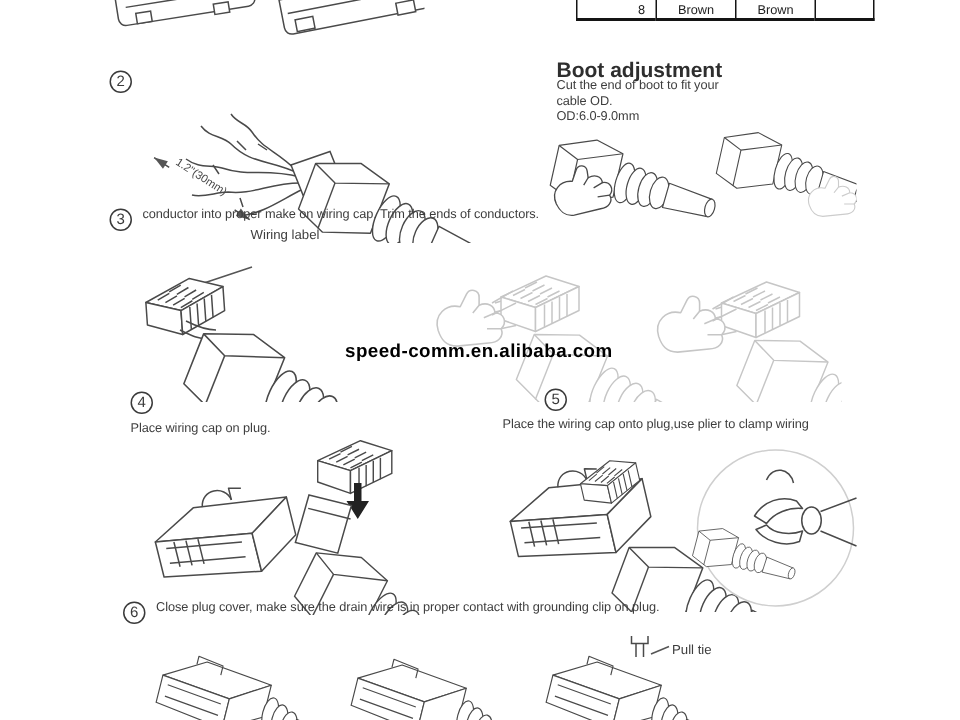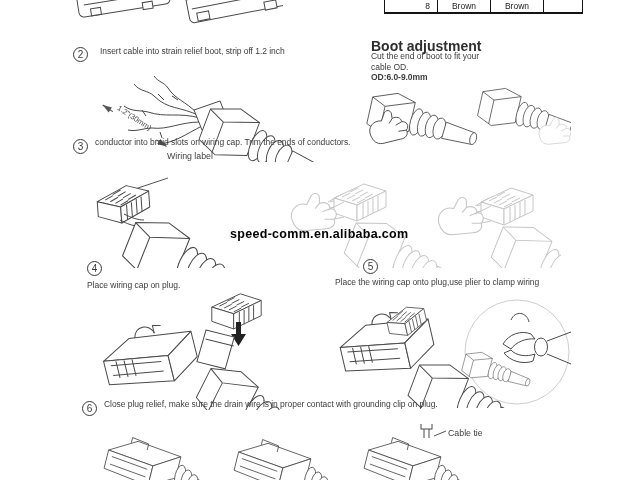--- a/index.html
+++ b/index.html
@@ -3,21 +3,21 @@
 <meta charset="utf-8">
 <style>
   * { margin:0; padding:0; box-sizing:border-box; }
   html,body { width:640px; height:480px; }
   body {
     position:relative; overflow:hidden; background:#ffffff;
     font-family:"Liberation Sans", sans-serif; color:#3d3d3d;
   }
   .abs { position:absolute; }
   .txt { font-size:8.5px; line-height:10.6px; color:#3d3d3d; letter-spacing:-0.05px; }
-  .bold { font-weight:bold; }
+  .bold { font-weight:normal; }
   .stepnum {
     position:absolute; width:15px; height:15px; border:1.4px solid #3a3a3a;
     border-radius:50%; font-size:10px; line-height:13px; text-align:center;
     color:#3a3a3a; background:#fff;
   }
   .callout { position:absolute; font-size:8.8px; color:#3d3d3d; white-space:nowrap; }
   .watermark {
     position:absolute; left:230px; top:227px; font-size:12.5px; font-weight:bold;
     letter-spacing:0.3px; color:#000000; z-index:6; white-space:nowrap;
   }
@@ -129,21 +129,20 @@
     <use href="#sym-hand" transform="translate(0,34) rotate(-8) scale(0.9)"></use>
     <use href="#sym-boot" transform="translate(118,0) rotate(16) scale(0.72)"></use>
   </g>
   <g stroke="#cccccc" fill="#fff" stroke-width="1">
     <use href="#sym-hand" transform="translate(172,38) scale(0.75)"></use>
   </g>
 </svg>
 
 <div class="stepnum" style="left:73px; top:47px">2</div>
 <div class="abs" style="left:100px; top:46px; width:255px">
-  <div class="txt">Insert cable into strain relief boot, strip off 1.2 inch</div>
 </div>
 <svg class="art" style="left:88px; top:66px;" width="255" height="96" viewBox="0 0 255 96">
   <g stroke="currentColor" fill="#fff" stroke-width="1">
     <g fill="none">
       <path d="M112,50 C92,40 80,44 66,30 C60,24 52,26 46,18"></path>
       <path d="M112,52 C90,46 78,52 60,46 C52,44 44,46 36,40"></path>
       <path d="M112,56 C92,56 80,64 64,62 C56,62 48,66 40,64"></path>
       <path d="M114,60 C98,68 88,76 72,78"></path>
       <path d="M110,48 C96,34 88,34 80,22 C76,16 70,16 66,10"></path>
       <path d="M70,28 L76,34 M54,44 L58,50 M72,66 L74,72 M84,30 L90,34"></path>
@@ -154,21 +153,21 @@
       <path d="M0,6 L12,6 M64,6 L76,6" fill="none"></path>
       <path d="M0,6 l9,-3 v6 Z" fill="#555" stroke="none"></path>
       <path d="M76,6 l-9,-3 v6 Z" fill="#555" stroke="none"></path>
       <text x="14" y="2" font-size="7.5" fill="#474747" stroke="none">1.2"(30mm)</text>
     </g>
   </g>
 </svg>
 
 <div class="stepnum" style="left:73px; top:139px">3</div>
 <div class="abs" style="left:95px; top:137px; width:345px">
-  <div class="txt">conductor into braid slots on wiring cap. Trim the ends of conductors.</div>
+  <div class="txt">conductor into proper make on wiring cap. Trim the ends of conductors.</div>
 </div>
 <div class="callout" style="left:167px; top:151px">Wiring label</div>
 <svg class="art" style="left:86px; top:176px;" width="475" height="92" viewBox="0 0 475 92">
   <path d="M82,2 L40,16" stroke="#555" fill="none" stroke-width="1"></path>
   <g stroke="currentColor" fill="#fff" stroke-width="1">
     <use href="#sym-cap" transform="translate(6,8) rotate(-4)"></use>
     <path d="M34,44 C42,48 46,50 54,50 M38,38 C46,42 52,44 58,44" fill="none"></path>
     <use href="#sym-boot" transform="translate(54,30) rotate(25) scale(1.05)"></use>
   </g>
   <g stroke="#c6c6c6" fill="#fff" stroke-width="1">
@@ -223,23 +222,23 @@
   <circle cx="192" cy="56" r="52" stroke="#cfcfcf" fill="none" stroke-width="1"></circle>
   <g stroke="currentColor" fill="#fff" stroke-width="1">
     <use href="#sym-boot" transform="translate(142,50) rotate(18) scale(0.5)"></use>
     <path d="M186,24 C190,14 202,16 204,26" fill="none"></path>
     <use href="#sym-plier" transform="translate(178,32)"></use>
   </g>
 </svg>
 
 <div class="stepnum" style="left:82px; top:401px">6</div>
 <div class="abs" style="left:104px; top:399px; width:400px">
-  <div class="txt">Close plug relief, make sure the drain wire is in proper contact with grounding clip on plug.</div>
-</div>
-<div class="callout" style="left:448px; top:428px">Cable tie</div>
+  <div class="txt">Close plug cover, make sure the drain wire is in proper contact with grounding clip on plug.</div>
+</div>
+<div class="callout" style="left:448px; top:428px">Pull tie</div>
 <svg class="art" style="left:100px; top:424px;" width="445" height="56" viewBox="0 0 445 56">
   <g stroke="currentColor" fill="#fff" stroke-width="1">
     <use href="#sym-closed" transform="translate(12,6) rotate(14) scale(0.78)"></use>
     <use href="#sym-closed" transform="translate(142,8) rotate(14) scale(0.78)"></use>
     <use href="#sym-closed" transform="translate(272,6) rotate(14) scale(0.78)"></use>
     <g transform="translate(322,0)">
       <path d="M2,14 L2,4 M7,14 L7,4" fill="none"></path>
       <rect x="-1" y="-2" width="11" height="7"></rect>
     </g>
     <path d="M346,7 L334,12" stroke="#555" fill="none"></path>

